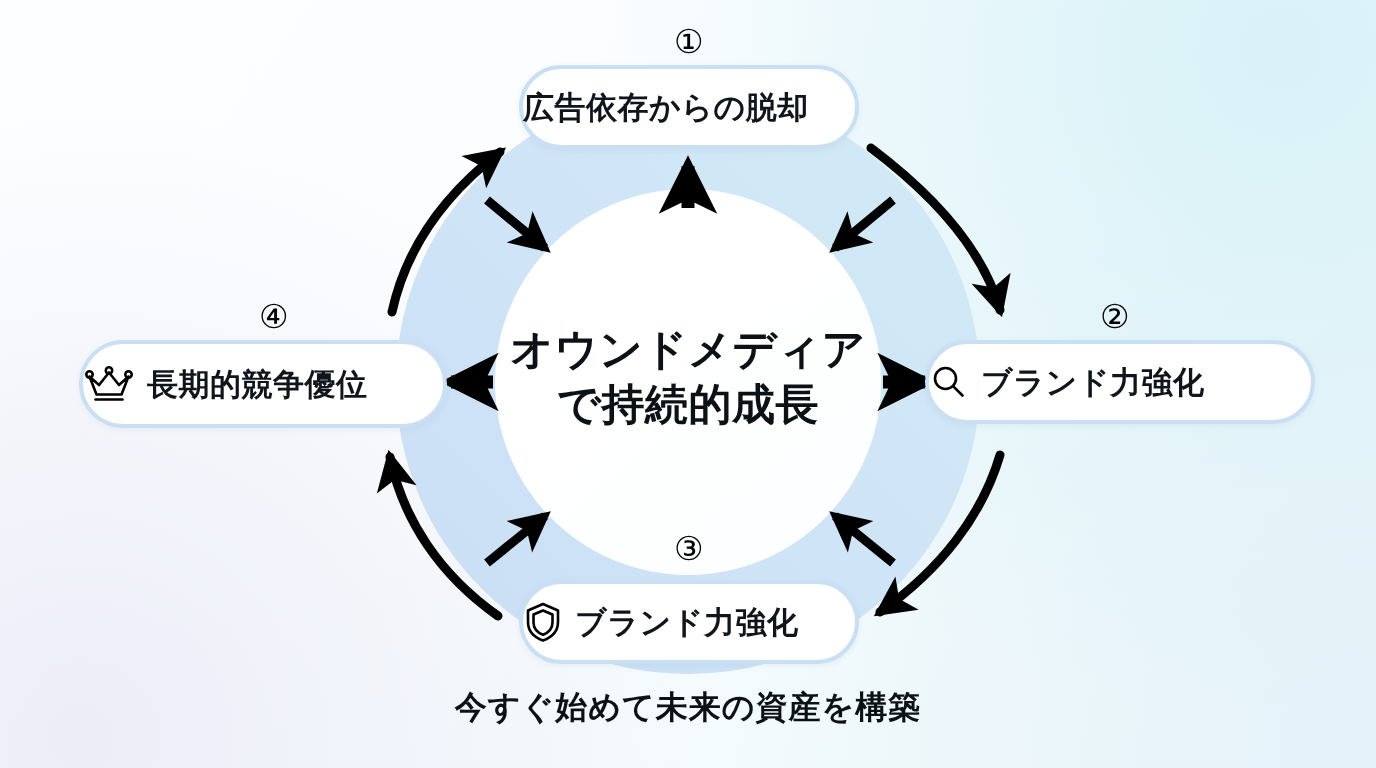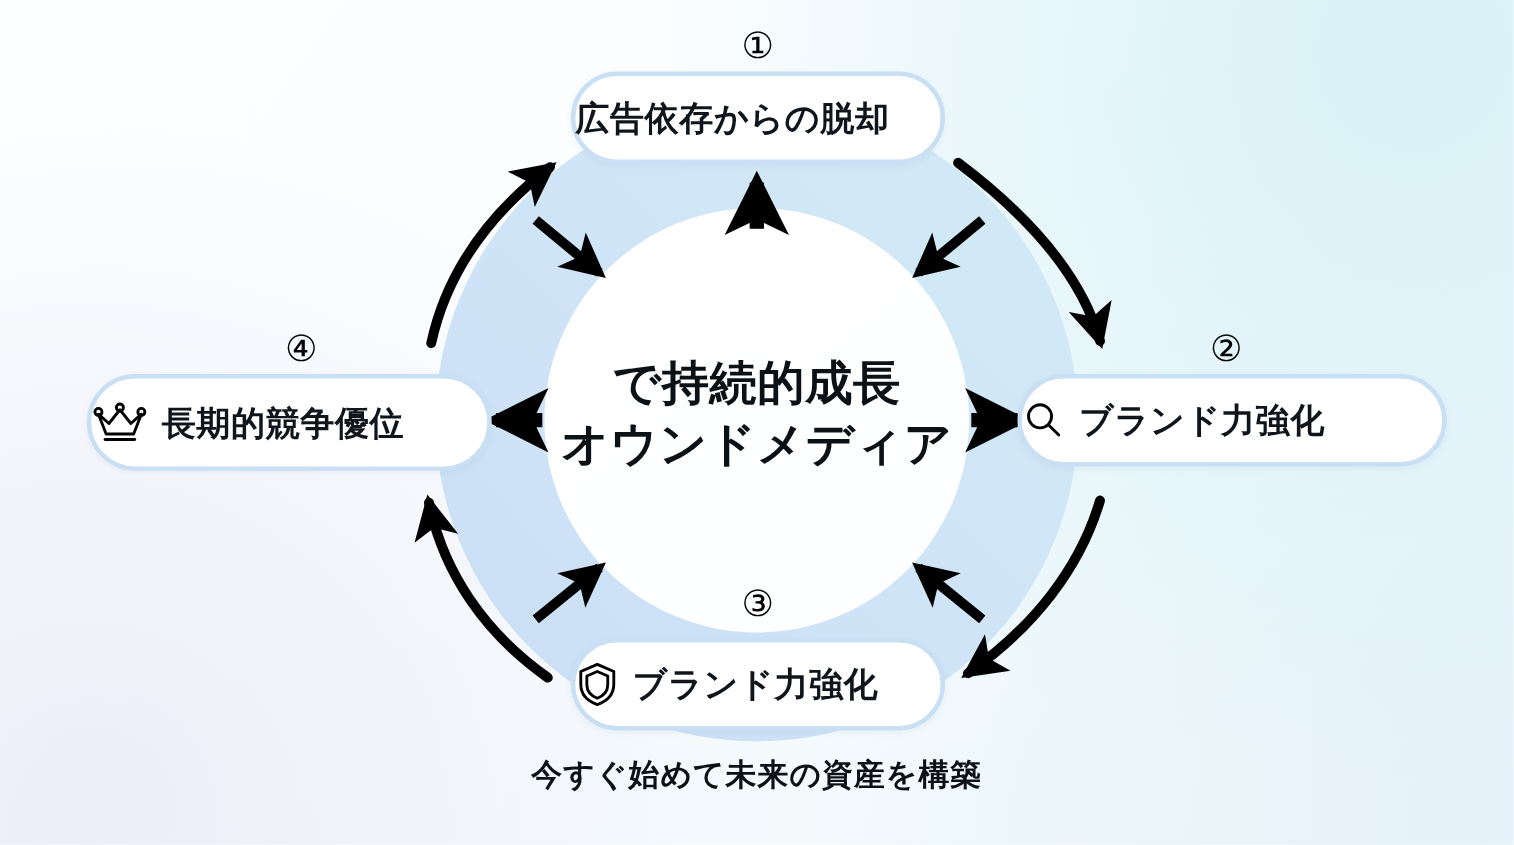--- a/index.html
+++ b/index.html
@@ -97,21 +97,21 @@
   }
   #center-text .line { display: block; }
 
   
   #caption {
     position: absolute;
     left: 0;
     top: 686px;
     width: 1376px;
     text-align: center;
-    font-size: 28px;
+    font-size: 32px;
     font-weight: 700;
     color: #0c1116;
     letter-spacing: 1px;
   }
 </style>
 </head>
 <body>
 
 <div id="stage">
 
@@ -162,22 +162,22 @@
 
       <line x1="688" y1="208" x2="688" y2="166" marker-end="url(#arrowHead)"></line>
 
       <line x1="883" y1="382" x2="925" y2="382" marker-end="url(#arrowHead)"></line>
 
       <line x1="493" y1="382" x2="451" y2="382" marker-end="url(#arrowHead)"></line>
     </g>
   </svg>
 
   <div id="center-text">
+    <span class="line">オウンドメディア</span>
     <span class="line">で持続的成長</span>
-    <span class="line">オウンドメディア</span>
   </div>
 
   <div class="step-num" id="step-num-1">①</div>
   <div class="step-num" id="step-num-2">②</div>
   <div class="step-num" id="step-num-3">③</div>
   <div class="step-num" id="step-num-4">④</div>
 
   <div class="node" id="node-1">
     <span class="node-label">広告依存からの脱却</span>
   </div>

